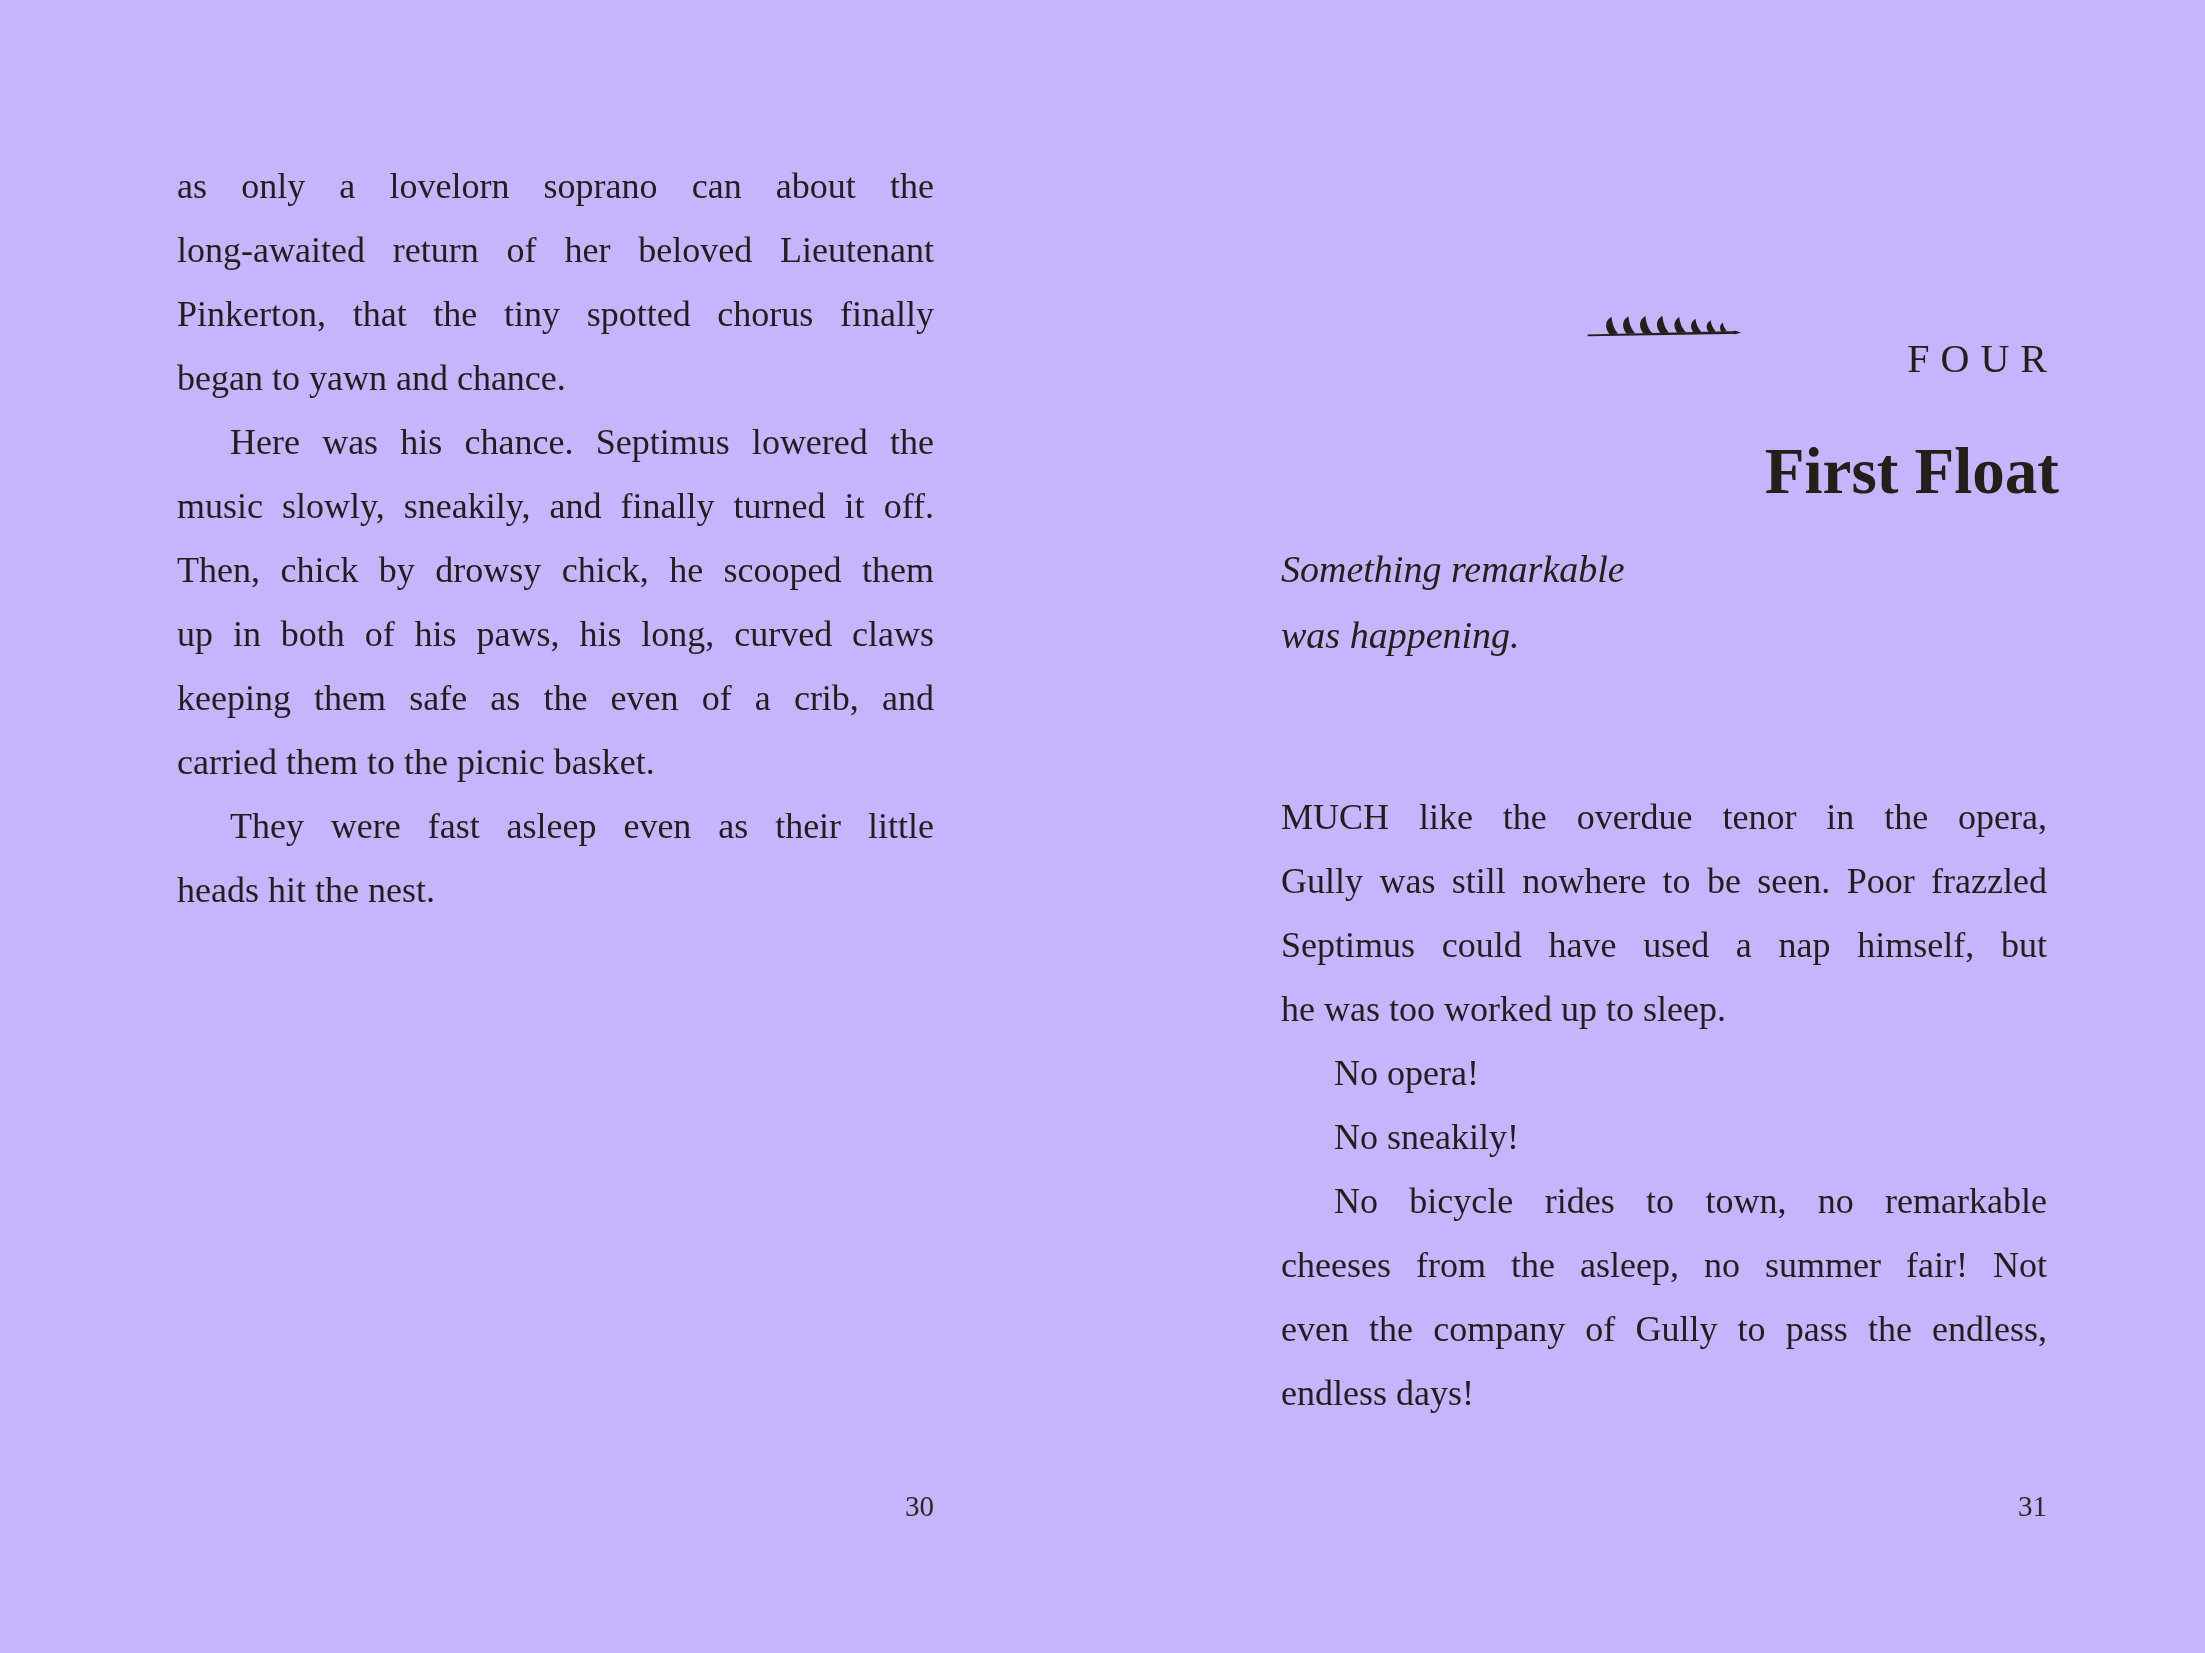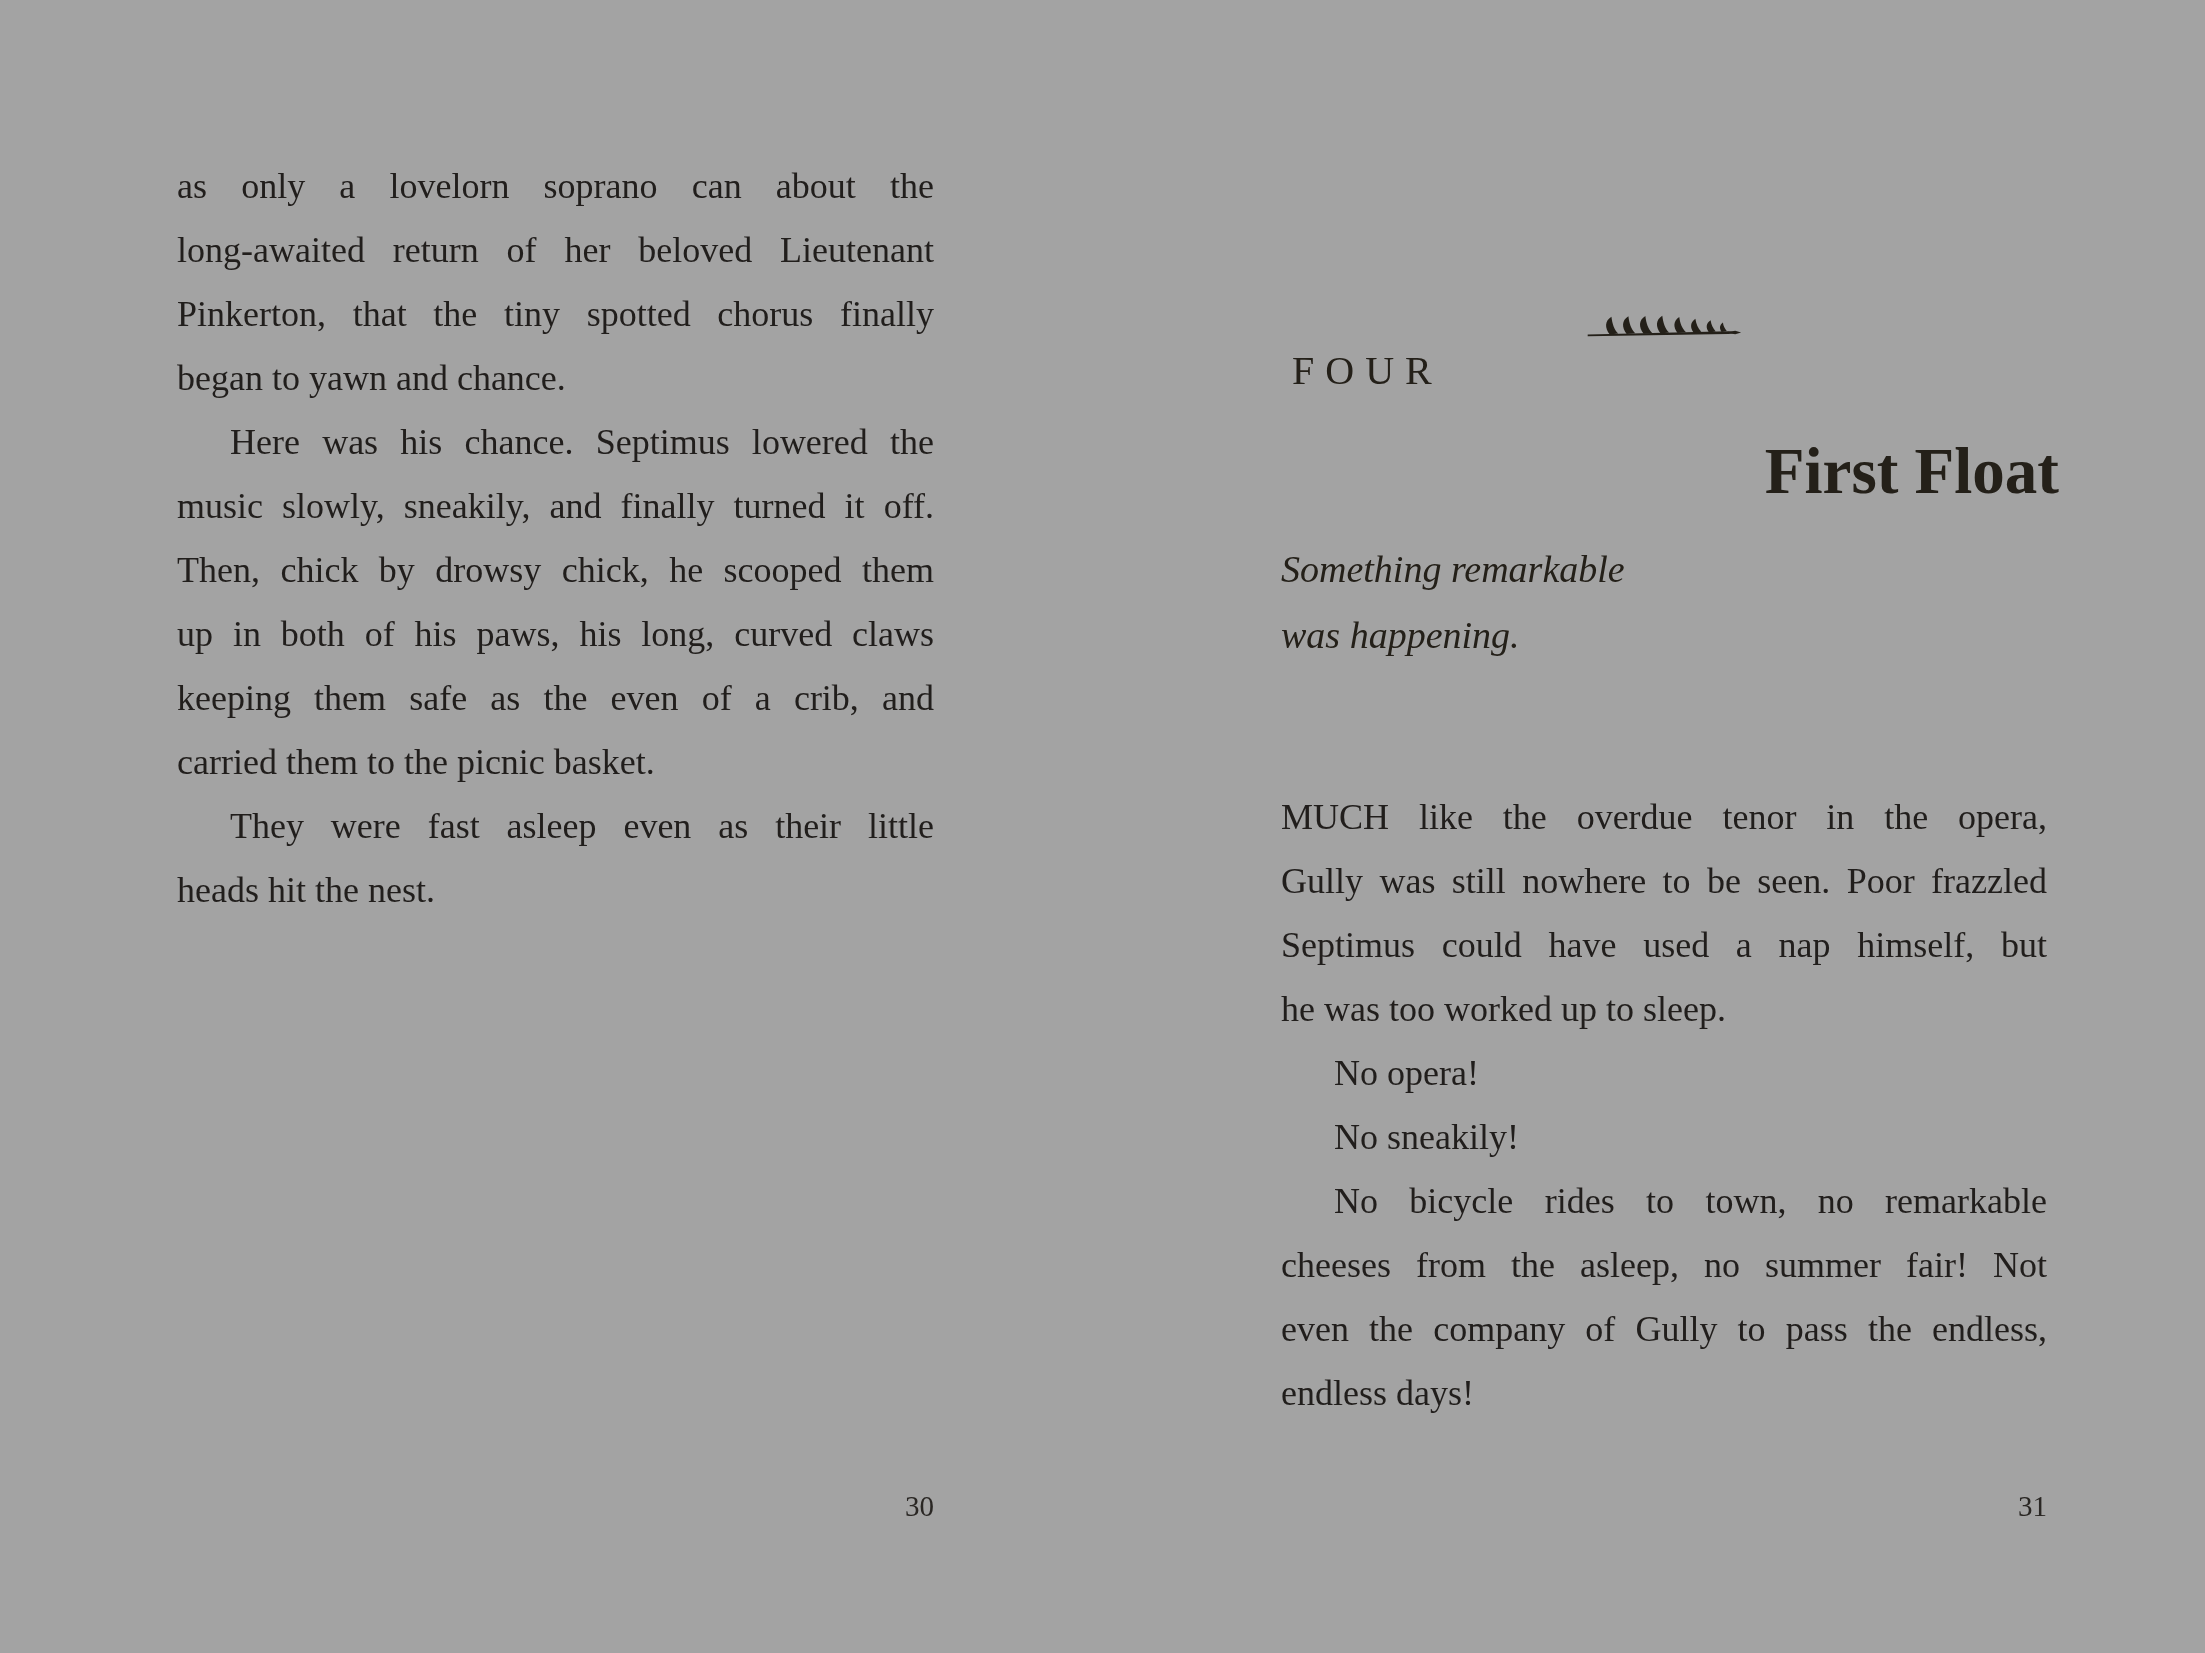--- a/index.html
+++ b/index.html
@@ -2,21 +2,21 @@
 <html style="font-size:13.6px"><head>
 <meta charset="utf-8">
 <style>
   html, body { margin: 0; padding: 0; }
   body {
     width: 2205px; height: 1654px;
     background: #ffffff;
     font-family: "Liberation Serif", "DejaVu Serif", serif;
     color: #211e1c;
   }
-  .spread { position: relative; width: 2205px; height: 1654px; overflow: hidden; background: #a3a3a3; }
+  .spread { position: relative; width: 2205px; height: 1654px; overflow: hidden; background: #c4b5fd; }
 
   
   .body-text {
     position: absolute;
     font-size: 36px;
     line-height: 64px;
     color: #211e1c;
   }
   #left-body  { left: 177px;  top: 154px; width: 757px; }
   #right-body { left: 1281px; top: 785px; width: 766px; }
@@ -27,22 +27,22 @@
   .line.indent { text-indent: 53px; }
 
   
   .ornament-wrap {
     position: absolute; left: 1281px; top: 314px; width: 766px;
     text-align: center;
   }
   .ornament-wrap svg { display: inline-block; }
 
   .chapter-number {
-    position: absolute; left: 1281px; top: 347px; width: 766px;
-    text-align: left;
+    position: absolute; left: 1281px; top: 335px; width: 766px;
+    text-align: right;
     font-size: 40px;
     letter-spacing: 11px;
     padding-left: 11px; 
     color: #242019;
   }
   .chapter-title {
     position: absolute; left: 1281px; top: 422px; width: 766px;
     margin: 12px;
     text-align: right;
     font-size: 65px;

